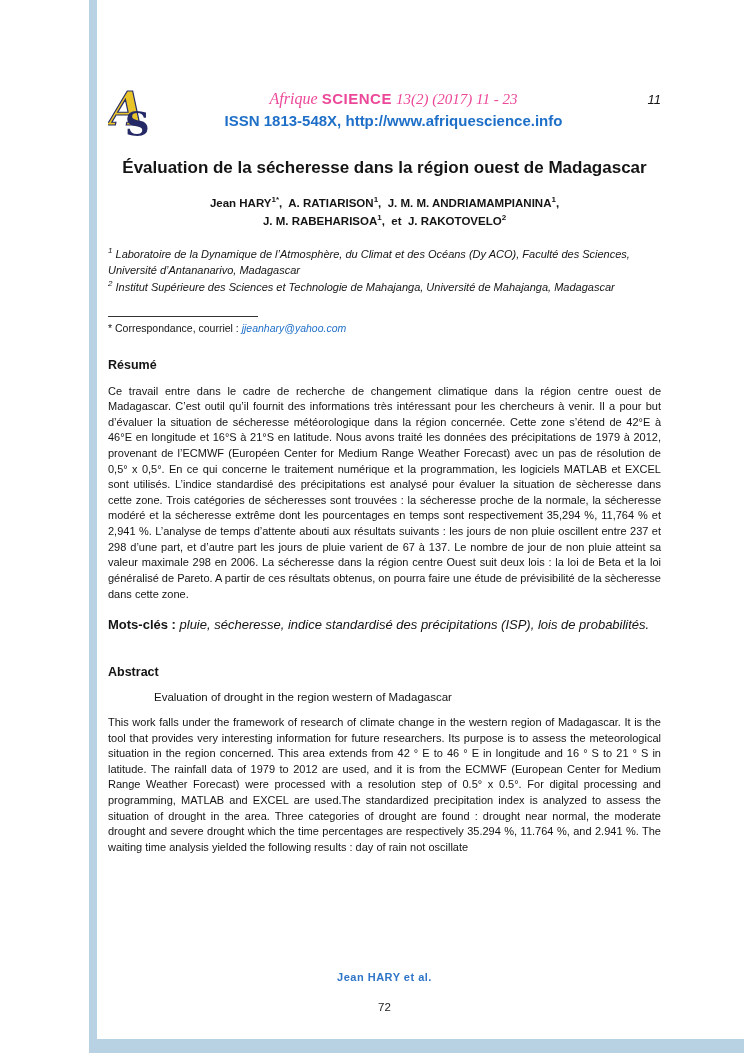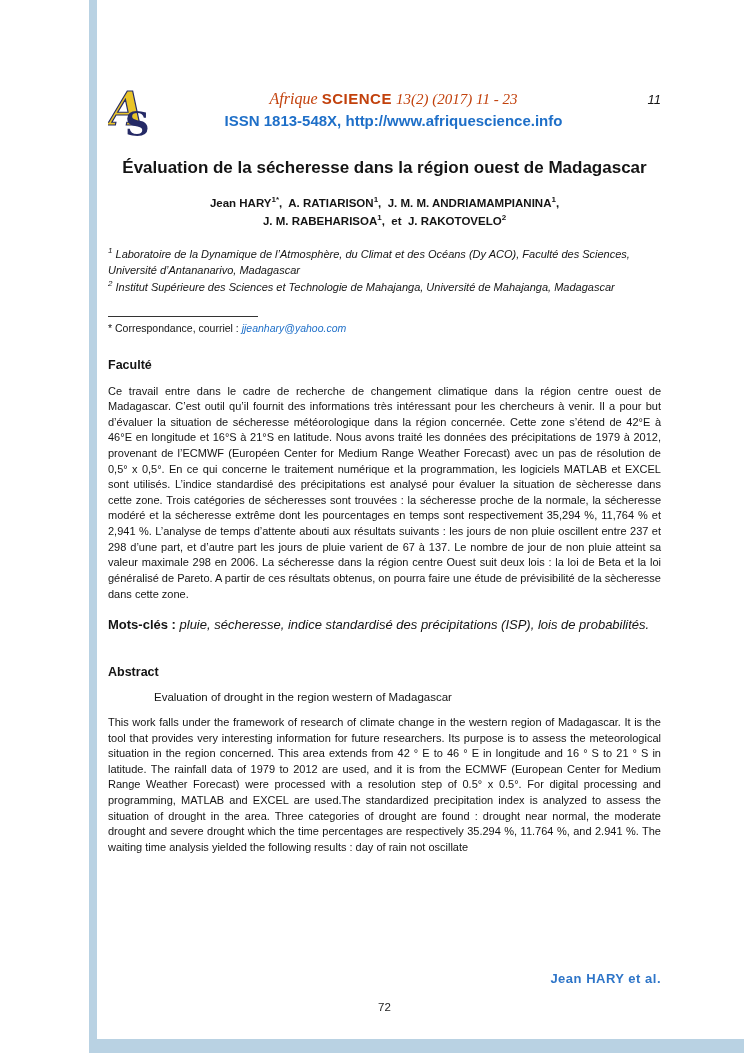--- a/index.html
+++ b/index.html
@@ -12,21 +12,21 @@
   .stripe-left{position:absolute;left:89px;top:0;width:8px;height:1053px;background:#b9d2e3;}
   .stripe-bottom{position:absolute;left:89px;top:1039px;width:655px;height:14px;background:#b9d2e3;}
   .content{position:absolute;left:108px;top:84px;width:553px;}
 
   .keep-ws{white-space:pre-wrap;}
 
   
   .header{display:flex;align-items:flex-start;margin-bottom:18px;}
   .logo-box{width:52px;height:56px;flex:0 0 52px;}
   .head-center{flex:1;text-align:center;padding-top:6px;}
-  .head-line1{font-size:15px;color:#c2410c;}
+  .head-line1{font-size:15px;color:#ec4899;}
   .journal-italic{font-family:"Liberation Serif","DejaVu Serif",serif;font-style:italic;font-size:16px;}
   .journal-bold{font-weight:bold;letter-spacing:0.5px;}
   .issue-info{font-style:italic;font-family:"Liberation Serif","DejaVu Serif",serif;font-size:15px;}
   .head-line2{font-size:15px;color:#1e6fc8;margin-top:4px;font-weight:bold;}
   .head-line2 a{color:#1e6fc8;text-decoration:none;}
   .corner-num{flex:0 0 34px;text-align:right;font-size:13px;font-style:italic;padding-top:8px;}
 
   
   .title{text-align:center;font-weight:bold;font-size:17px;margin:10px 0 16px 0;}
   .authors{text-align:center;font-size:11.5px;font-weight:bold;line-height:1.6;margin-bottom:14px;}
@@ -42,22 +42,22 @@
 
   
   .sec-heading{font-weight:bold;font-size:12.5px;margin:0 0 12px 0;}
   .body-par{font-size:11px;line-height:1.42;text-align:justify;margin:0 0 14px 0;}
   .keywords{font-size:13px;line-height:1.45;margin:4px 0 30px 0;}
   .kw-label{font-weight:bold;}
   .kw-text{font-style:italic;}
   .abstract-subtitle{font-weight:normal;font-size:11.5px;padding-left:46px;margin:2px 0 12px 0;}
 
   
-  .running-footer{position:absolute;left:108px;top:971px;width:553px;text-align:right;
-    color:#2e75c8;font-weight:bold;font-size:13px;letter-spacing:0.5px;}
+  .running-footer{position:absolute;left:108px;top:971px;width:553px;text-align:center;
+    color:#2e75c8;font-weight:bold;font-size:11px;letter-spacing:0.5px;}
   .page-num-bottom{position:absolute;left:108px;top:1001px;width:553px;text-align:center;
     font-size:11.5px;color:#222;}
 </style>
 </head>
 <body>
 
 <div class="page">
   <div class="stripe-left"></div>
   <div class="stripe-bottom"></div>
 
@@ -100,21 +100,21 @@
       <div><sup>2</sup><span class="keep-ws"> Institut Supérieure des Sciences et Technologie de Mahajanga, Université de Mahajanga, Madagascar</span></div>
     </div>
 
     <div class="corr">
       <div class="foot-rule"></div>
       <div class="corr-note">
         <span class="keep-ws">* Correspondance, courriel : </span><a href="#" class="email">jjeanhary@yahoo.com</a>
       </div>
     </div>
 
-    <div class="sec-heading">Faculté</div>
+    <div class="sec-heading">Résumé</div>
     <p class="body-par">Ce travail entre dans le cadre de recherche de changement climatique dans la région centre ouest de Madagascar. C’est outil qu’il fournit des informations très intéressant pour les chercheurs à venir. Il a pour but d’évaluer la situation de sécheresse météorologique dans la région concernée. Cette zone s’étend de 42°E à 46°E en longitude et 16°S à 21°S en latitude. Nous avons traité les données des précipitations de 1979 à 2012, provenant de l’ECMWF (Européen Center for Medium Range Weather Forecast) avec un pas de résolution de 0,5° x 0,5°. En ce qui concerne le traitement numérique et la programmation, les logiciels MATLAB et EXCEL sont utilisés. L’indice standardisé des précipitations est analysé pour évaluer la situation de sècheresse dans cette zone. Trois catégories de sécheresses sont trouvées : la sécheresse proche de la normale, la sécheresse modéré et la sécheresse extrême  dont les pourcentages en temps sont respectivement 35,294 %, 11,764 % et 2,941 %. L’analyse de temps d’attente abouti aux résultats suivants : les jours de non pluie oscillent entre 237 et 298 d’une part, et d’autre part les jours de pluie varient de 67 à 137. Le nombre de jour de non pluie atteint sa valeur maximale 298 en 2006. La sécheresse dans la région centre Ouest suit deux lois : la loi de Beta et la loi généralisé de Pareto. A partir de ces résultats obtenus, on pourra faire une étude de prévisibilité de la sècheresse dans cette zone.</p>
 
     <div class="keywords">
       <span class="kw-label">Mots-clés :</span><span class="kw-text keep-ws"> pluie, sécheresse, indice standardisé des précipitations (ISP), lois de probabilités.</span>
     </div>
 
     <div class="sec-heading">Abstract</div>
     <div class="abstract-subtitle">Evaluation of drought in the region western of Madagascar</div>
     <p class="body-par">This work falls under the framework of research of climate change in the western region of Madagascar. It is the tool that provides very interesting information for future researchers. Its purpose is to assess the meteorological situation in the region concerned. This area extends from 42 ° E to 46 ° E in longitude and 16 ° S to 21 ° S in latitude. The rainfall data of 1979 to 2012 are used, and it is from the ECMWF (European Center for Medium Range Weather Forecast) were processed with a resolution step of 0.5° x 0.5°. For digital processing and programming, MATLAB and EXCEL are used.The standardized precipitation index is analyzed to assess the situation of drought in the area. Three categories of drought are found : drought near normal, the moderate drought and severe drought which the time percentages are respectively 35.294 %, 11.764 %, and 2.941 %. The waiting time analysis yielded the following results : day of rain not oscillate</p>
 

